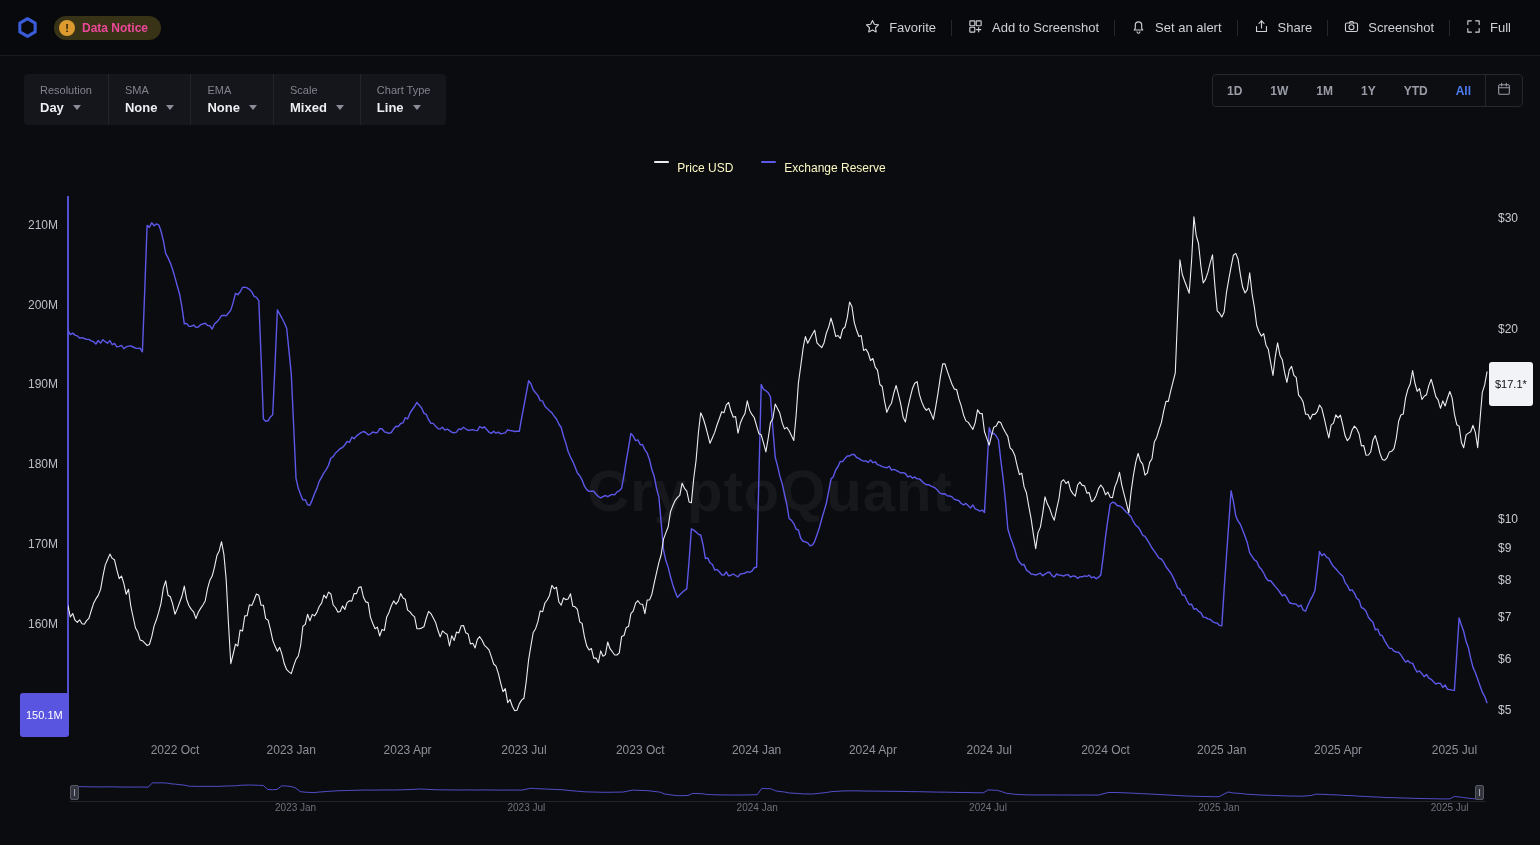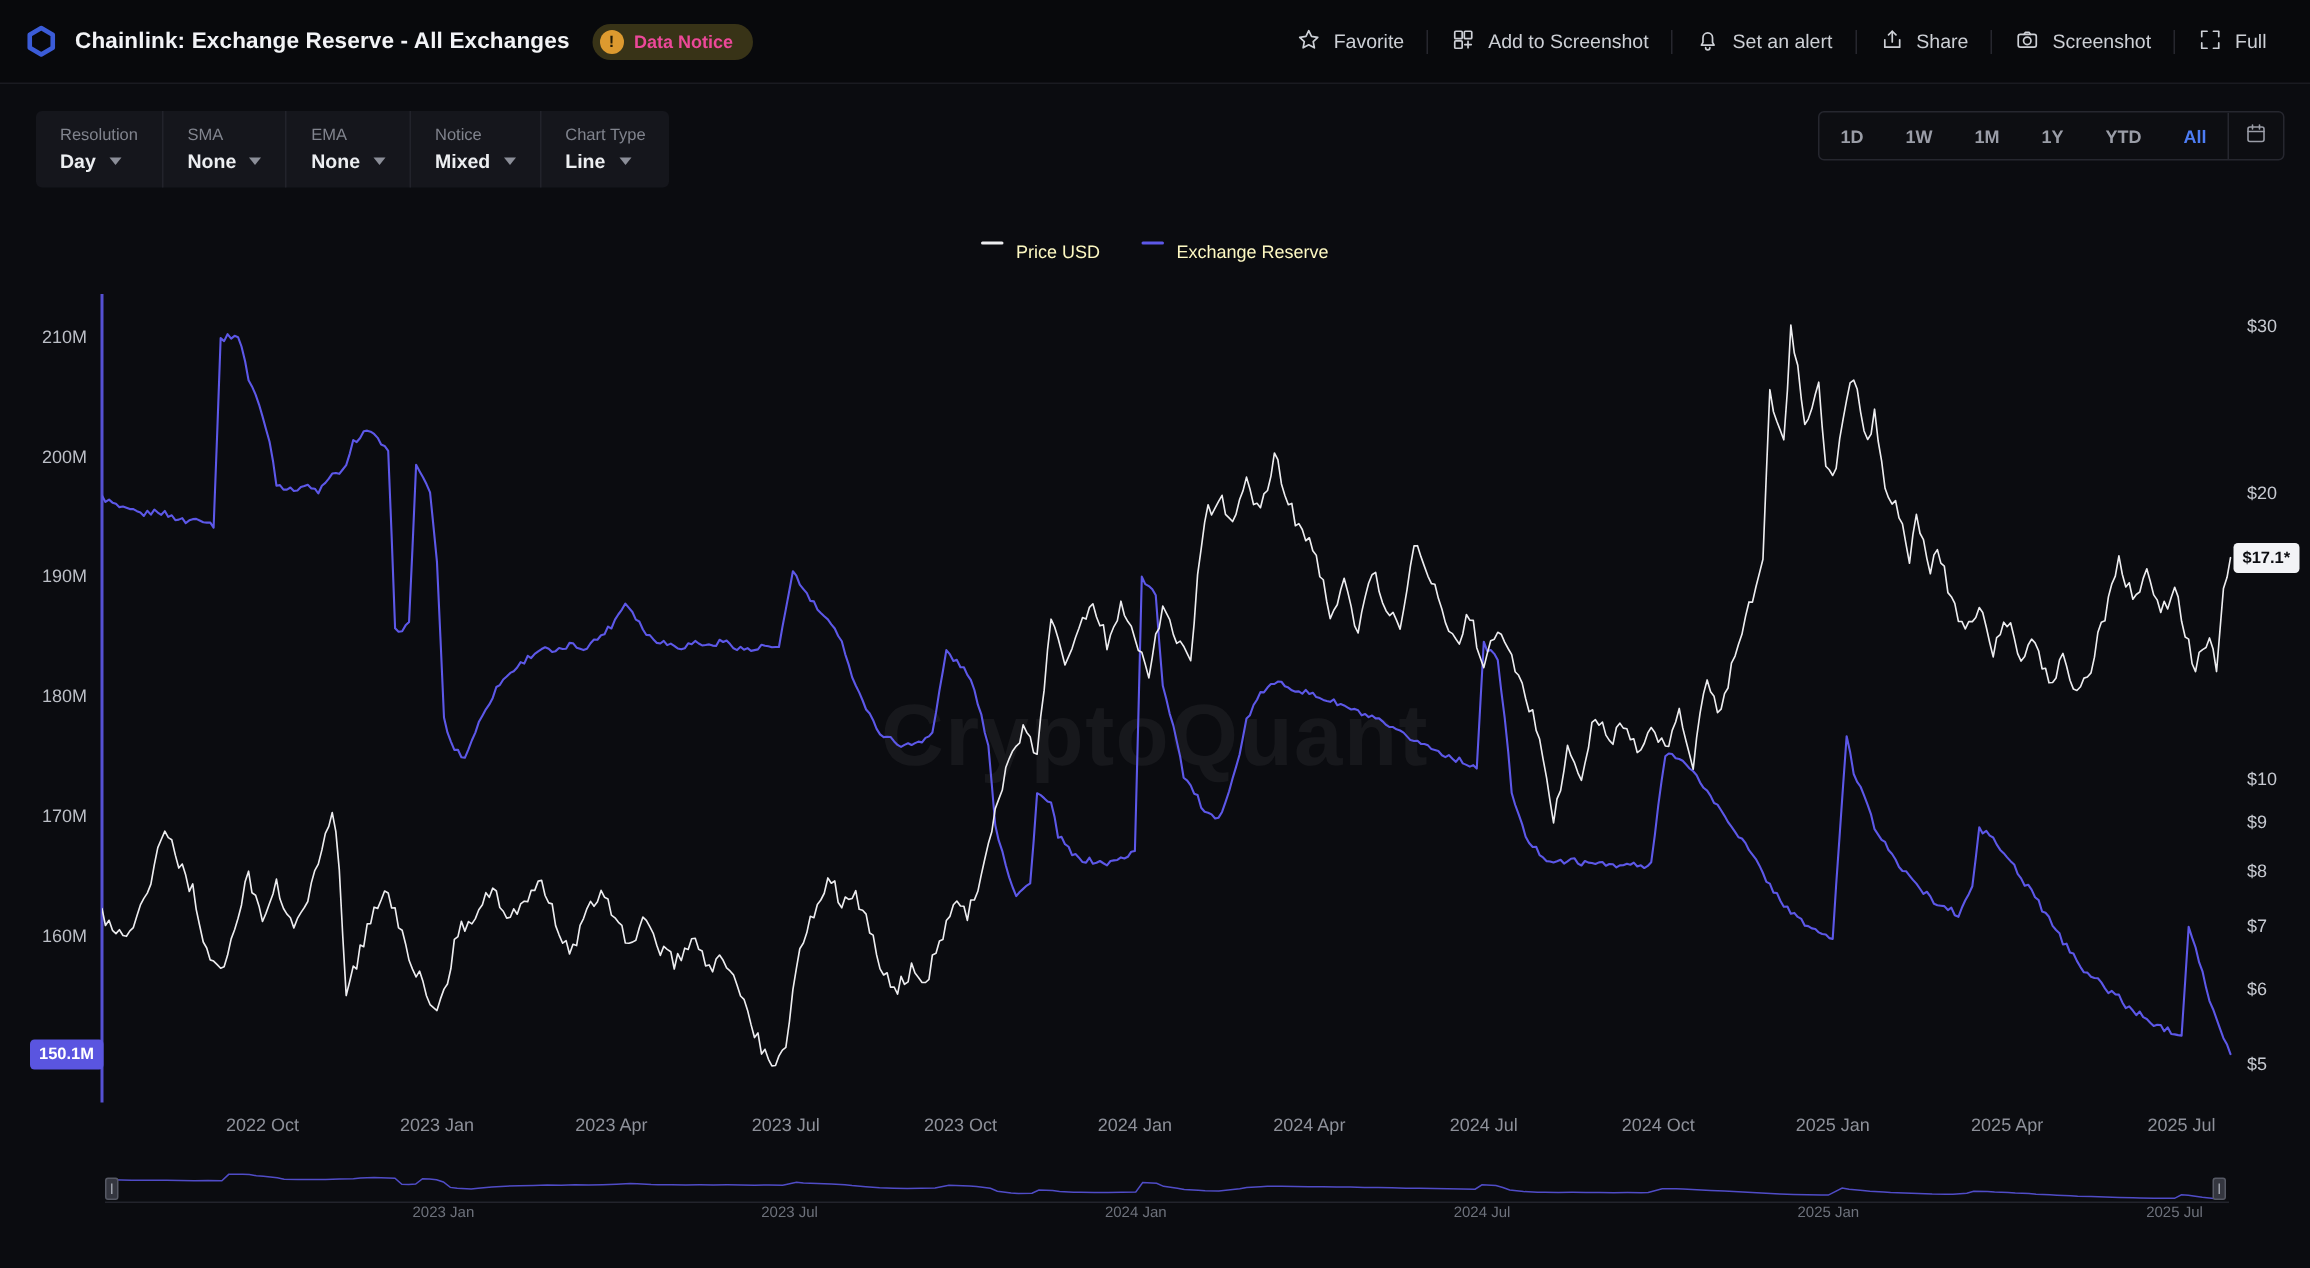--- a/index.html
+++ b/index.html
@@ -40,21 +40,21 @@
   .swatch{width:15px;height:2px;border-radius:1px;background:#fff}
   .swatch.purple{background:#5d58e8}
 
   
   #chart-svg{position:absolute;left:0;top:0;width:1540px;height:845px;z-index:2}
   .watermark{position:absolute;top:457px;left:50%;transform:translateX(-50%);font-size:58px;font-weight:700;color:rgba(255,255,255,0.05);letter-spacing:1px;z-index:1;user-select:none;white-space:nowrap}
   text.yl{fill:#bcbfc7;font-size:12px;font-family:"Liberation Sans",sans-serif}
   text.yr{fill:#c7cad1;font-size:12px;font-family:"Liberation Sans",sans-serif}
   text.xl{fill:#8d9099;font-size:12px;font-family:"Liberation Sans",sans-serif}
   text.nl{fill:#6e727c;font-size:10px;font-family:"Liberation Sans",sans-serif}
-  .badge{position:absolute;z-index:4;font-size:11px;font-weight:700;padding:3px 6px;border-radius:3px;line-height:14px}
+  .badge{position:absolute;z-index:4;font-size:11px;font-weight:400;padding:15px 6px;border-radius:3px;line-height:14px}
   .badge-left{left:20px;background:#5a55e0;color:#ffffff}
   .badge-right{left:1489px;background:#f2f3f6;color:#0c0d11}
 
   
   .nav-track{position:absolute;left:70px;top:778px;width:1416px;height:25px;z-index:3;cursor:grab}
   .nav-handle{position:absolute;width:9px;height:15px;background:#34363f;border:1px solid #565964;border-radius:2px;z-index:4;top:785px;cursor:ew-resize}
   .nav-handle::before{content:"";position:absolute;left:3px;top:3px;bottom:3px;width:1px;background:#9da1ab}
   .nav-handle.left{left:70px}
   .nav-handle.right{left:1475px}
 </style>
@@ -63,21 +63,20 @@
 
 <div class="app">
 
   <header class="topbar">
     <div class="tb-left">
       <span class="logo">
         <svg viewBox="0 0 24 24">
             <path d="M12 2.8L20 7.4v9.2L12 21.2 4 16.6V7.4z" fill="none" stroke="#3b5cd8" stroke-width="3.2" stroke-linejoin="round"></path>
           </svg>
       </span>
-      <h1 class="title">Chainlink: Exchange Reserve - All Exchanges</h1>
       <span class="notice">
         <span class="notice-ic">!</span>
         <span class="notice-label">Data Notice</span>
       </span>
     </div>
     <div class="tb-right">
       <button class="hbtn">
         <span><svg viewBox="0 0 24 24">
               <path d="M12 3.5l2.6 5.4 5.9.8-4.3 4.1 1.1 5.8-5.3-2.8-5.3 2.8 1.1-5.8L3.5 9.7l5.9-.8z"></path>
             </svg></span>
@@ -146,21 +145,21 @@
           </span>
       </div>
       <div class="ctrl">
         <span class="ctrl-label">EMA</span>
         <span class="ctrl-value">
             <span>None</span>
             <span class="caret"></span>
           </span>
       </div>
       <div class="ctrl">
-        <span class="ctrl-label">Notice</span>
+        <span class="ctrl-label">Scale</span>
         <span class="ctrl-value">
             <span>Mixed</span>
             <span class="caret"></span>
           </span>
       </div>
       <div class="ctrl">
         <span class="ctrl-label">Chart Type</span>
         <span class="ctrl-value">
             <span>Line</span>
             <span class="caret"></span>

